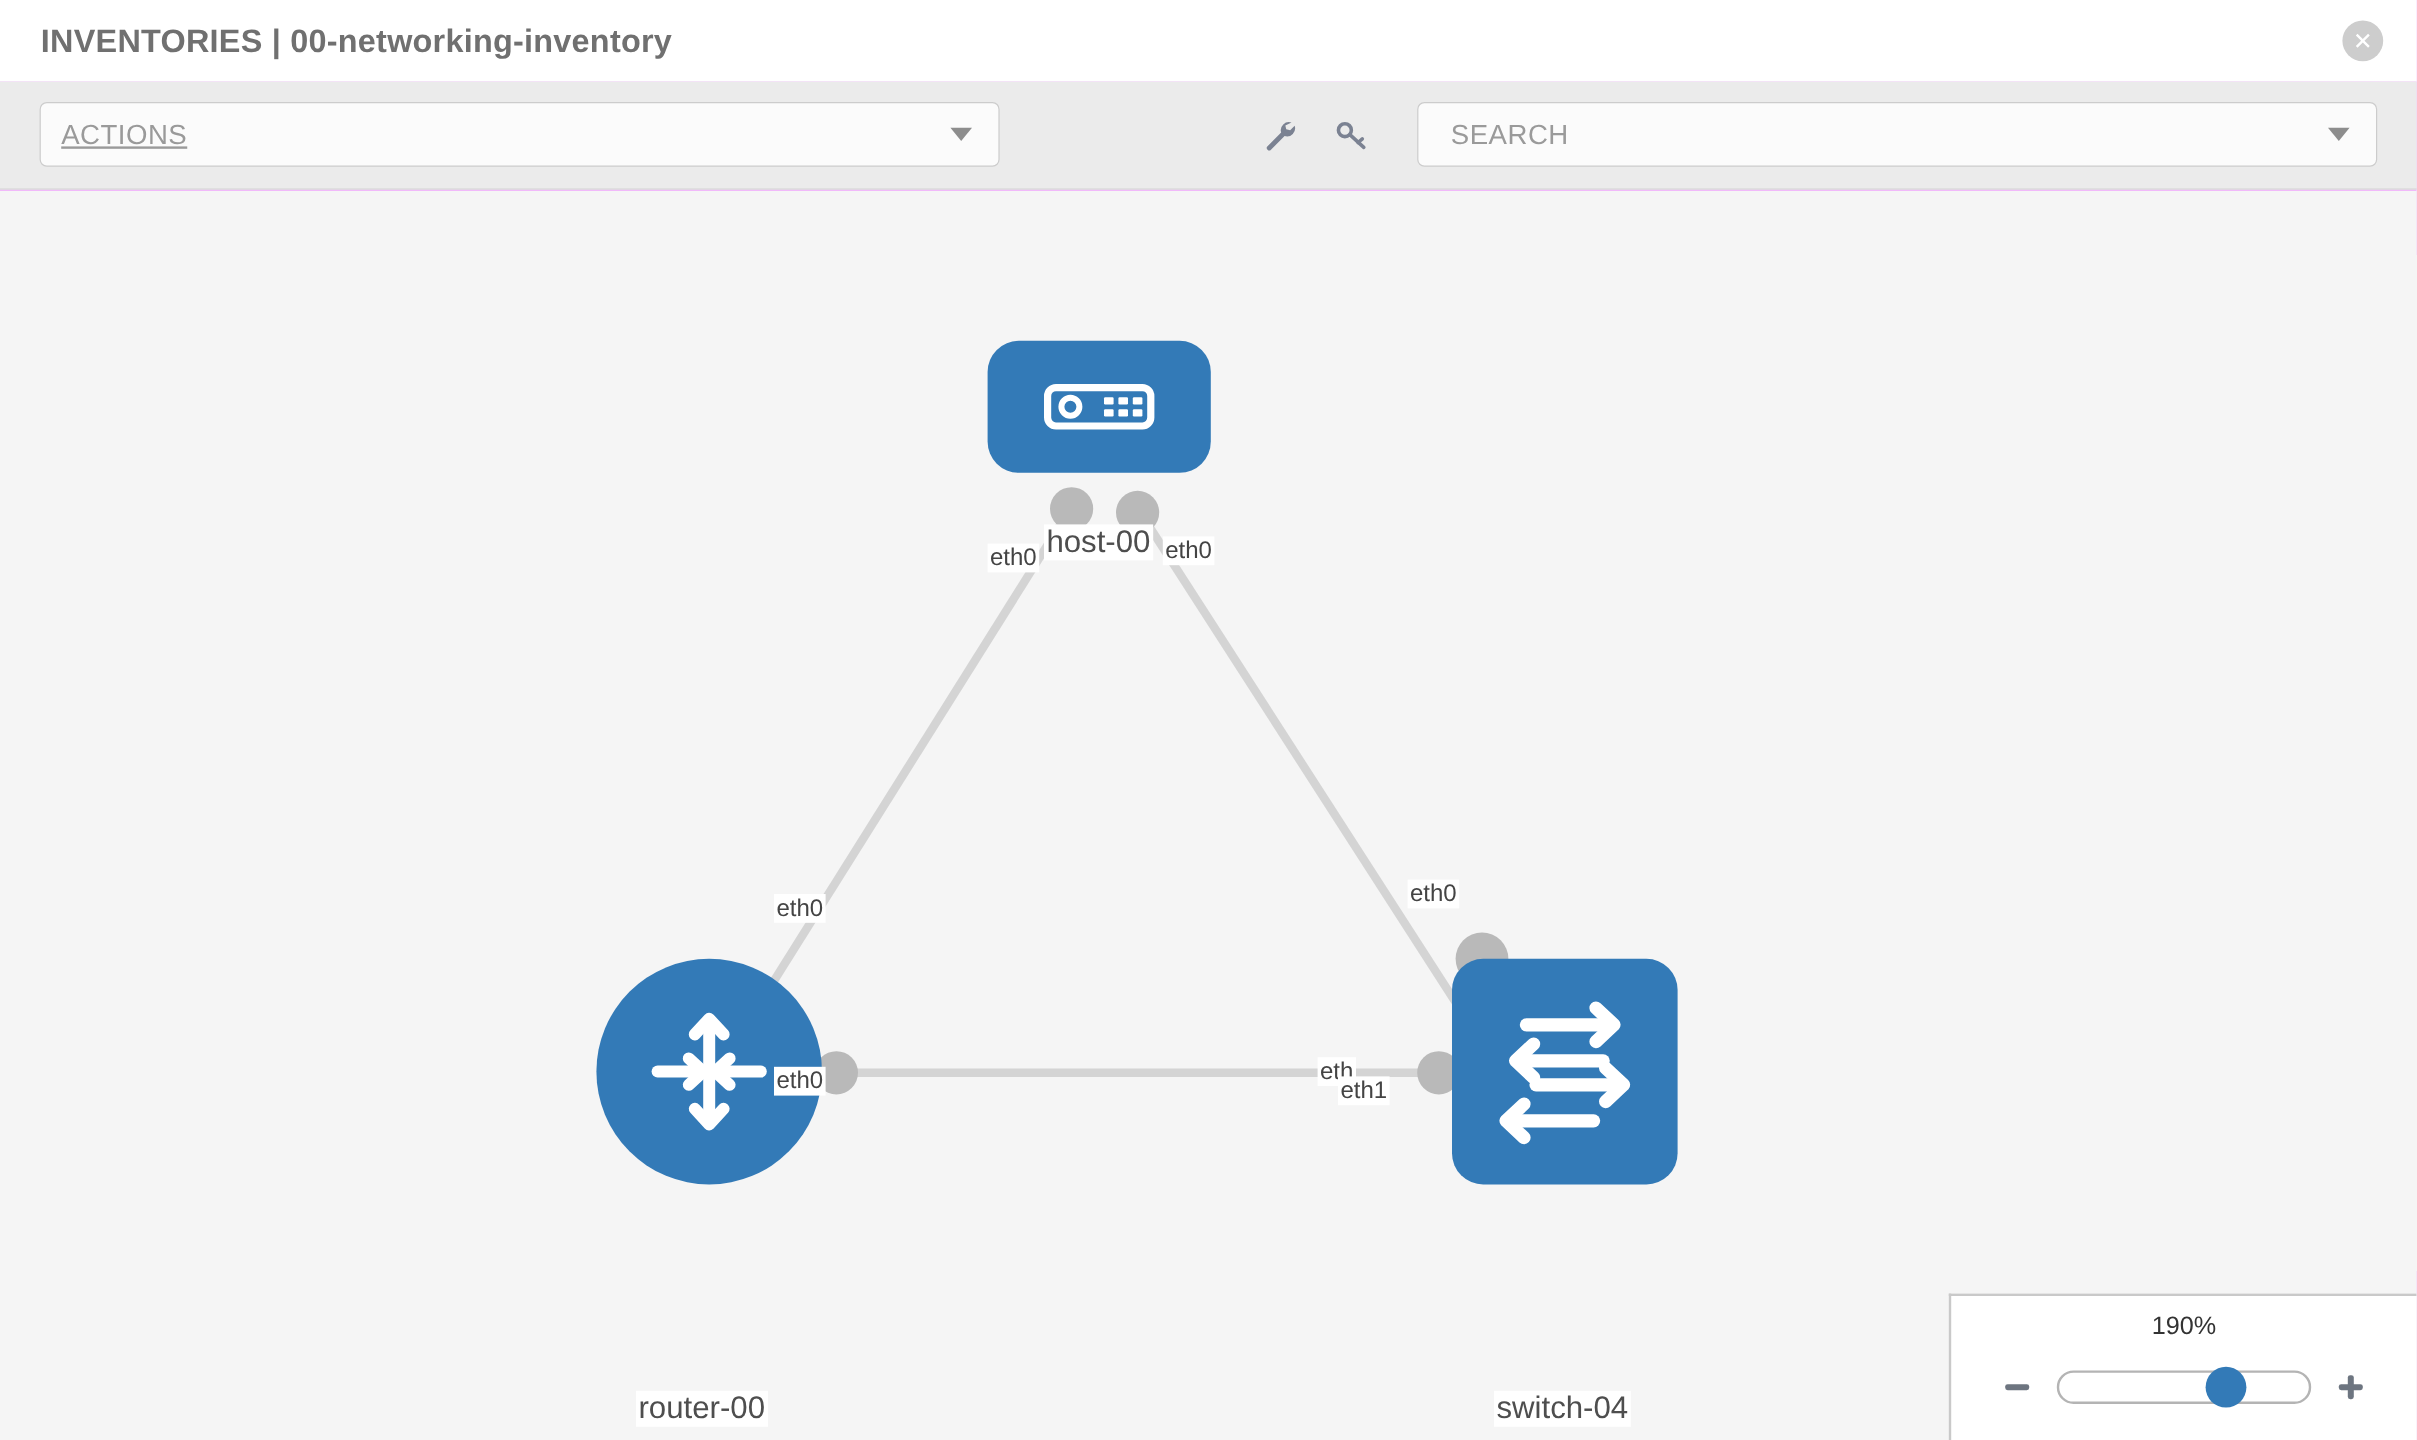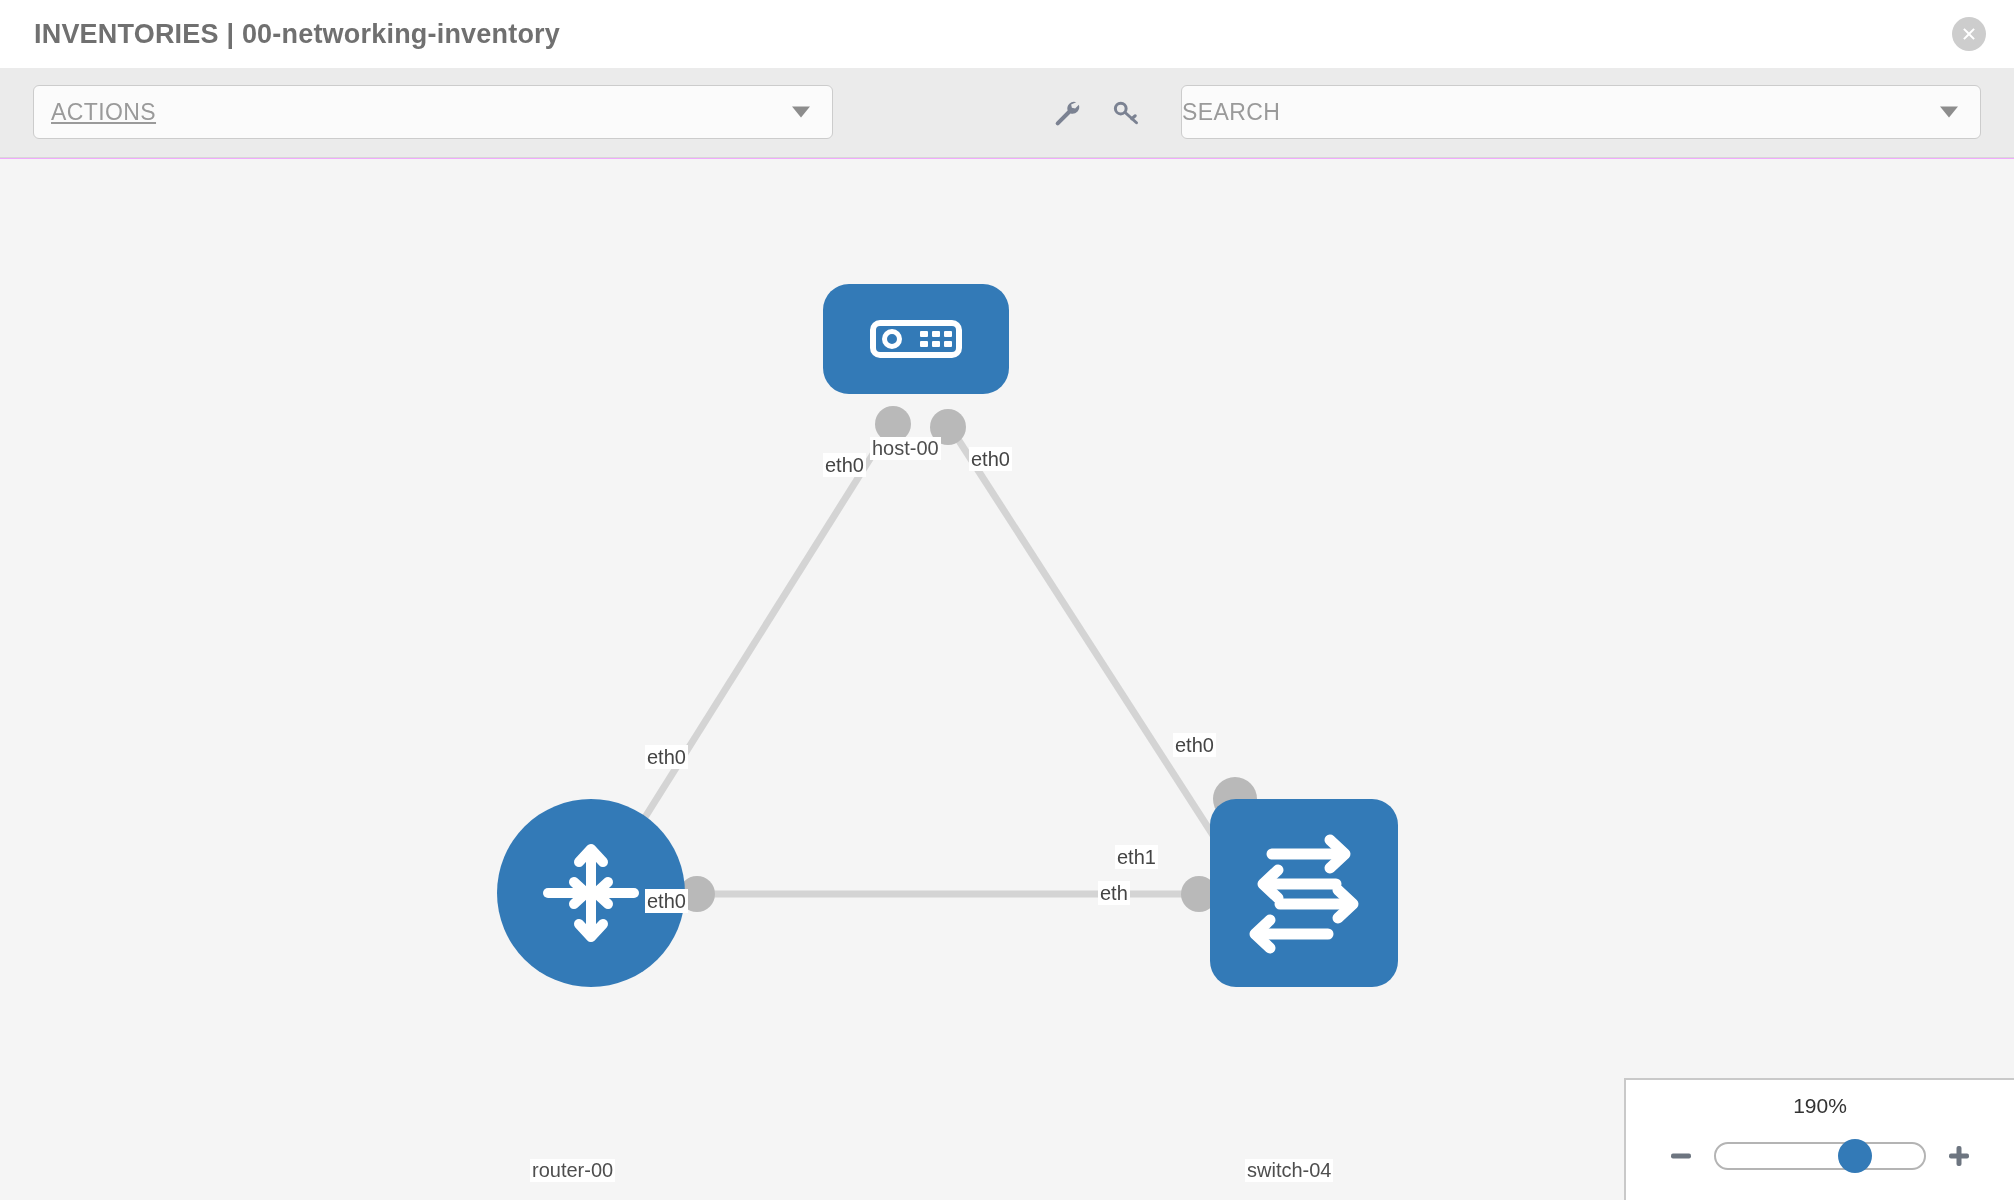--- a/index.html
+++ b/index.html
@@ -73,21 +73,21 @@
   .search-box {
     position: absolute; left: 1181px; top: 17px;
     width: 800px; height: 54px;
     background: #fbfbfb;
     border: 1px solid #cccccc;
     border-radius: 6px;
     display: flex; align-items: center;
     cursor: text;
   }
   .search-box .label {
-    margin-left: 0; font-size: 23px; color: #9a9a9a; letter-spacing: .4px;
+    margin-left: 27px; font-size: 23px; color: #9a9a9a; letter-spacing: .4px;
   }
 
   
   .canvas {
     position: absolute; left: 0; top: 159px;
     width: 2014px; height: 1041px;
     background: #f5f5f5;
     overflow: hidden;
   }
   .topology-svg { position: absolute; left: 0; top: 0; }
@@ -98,21 +98,21 @@
     background: #337ab7;
     cursor: pointer;
   }
   .node-shape.rounded { border-radius: 26px; }
   .node-shape.circle  { border-radius: 50%; }
 
   .node-label {
     position: absolute;
     background: #ffffff;
     color: #4e4e4e;
-    font-size: 20px;
+    font-size: 26px;
     white-space: nowrap;
     padding: 0 2px;
     line-height: 1.15;
   }
   .edge-label {
     position: absolute;
     background: #ffffff;
     color: #444444;
     font-size: 20px;
     white-space: nowrap;
@@ -277,21 +277,21 @@
               <path d="M98 58 L113 72 L98 86"></path>
             <path d="M88 102 L16 102"></path>
               <path d="M30 88 L15 102 L30 116"></path>
           </g>
         </svg>
       </div>
     </div>
     <div class="node-label" style="left:1245px; top:1000px;">switch-04</div>
     <div class="edge-label" style="left:1173px; top:574px;">eth0</div>
     <div class="edge-label" style="left:1098px; top:722px;">eth</div>
-    <div class="edge-label" style="left:1115px; top:686px;">eth1</div>
+    <div class="edge-label" style="left:1115px; top:738px;">eth1</div>
 
     <div class="zoom-panel">
       <div class="zoom-value">190%</div>
       <div class="zoom-row">
         <div class="zoom-minus">
           <svg width="26" height="26" viewBox="0 0 26 26" aria-hidden="true">
             <rect x="3" y="10.5" width="20" height="5" rx="2" fill="#6d7580"></rect>
           </svg>
         </div>
         <div class="zoom-track">

